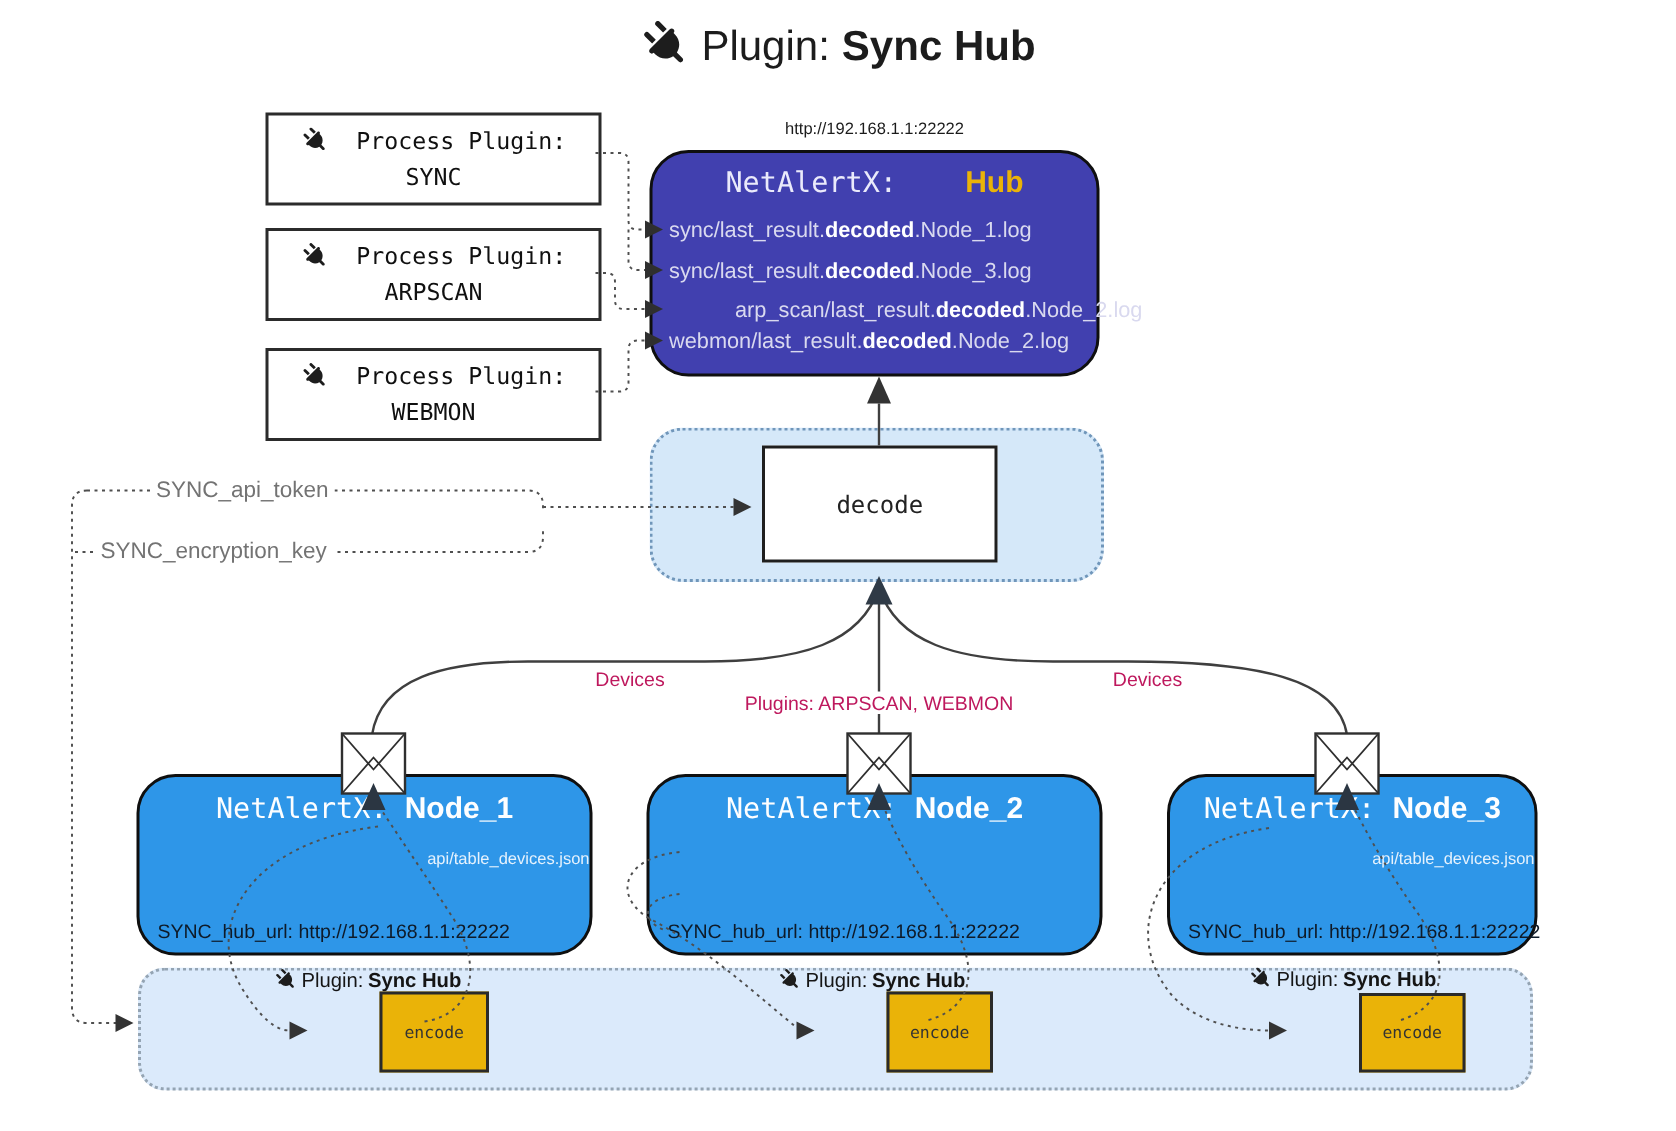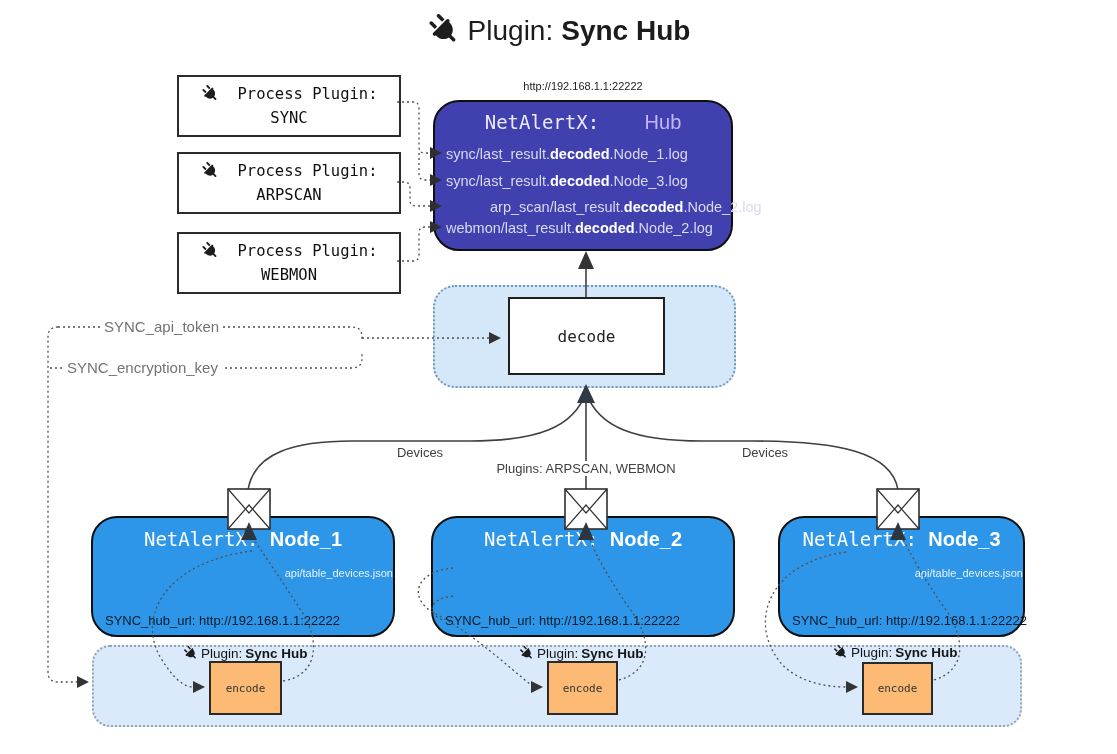--- a/index.html
+++ b/index.html
@@ -12,49 +12,49 @@
   
   .pbox{position:absolute;left:177px;width:220px;height:58px;background:#fff;border:2px solid #2b2b2b;
         display:flex;flex-direction:column;align-items:center;justify-content:center;
         font-family:"DejaVu Sans Mono",monospace;font-size:15.5px;color:#101010;line-height:1.55;}
   .pbox .row1{display:flex;align-items:center;gap:19px;}
   
   .hub-url{position:absolute;top:80px;left:583px;transform:translateX(-50%);font-size:11px;color:#1b1b1b;white-space:nowrap;}
   .hub{position:absolute;left:433px;top:100px;width:300px;height:151px;background:#4140af;
        border:2.5px solid #0f0f0f;border-radius:26px;box-sizing:border-box;color:#dcdcf2;}
   .hub-title{text-align:center;margin-top:9px;font-family:"DejaVu Sans Mono",monospace;font-size:19px;color:#eaeafb;}
-  .hub-title .bold{font-family:"Liberation Sans",sans-serif;font-weight:normal;color:#c4b5fd;font-size:20px;margin-left:34px;}
+  .hub-title .bold{font-family:"Liberation Sans",sans-serif;font-weight:bold;color:#eab308;font-size:20px;margin-left:34px;}
   .hub-log{position:absolute;left:11px;white-space:nowrap;font-size:14.5px;color:#d9d9ef;}
   .hub-log .bold{font-weight:bold;color:#ffffff;}
   
   .decode-area{position:absolute;left:433px;top:285px;width:303px;height:103px;background:#d5e8f9;
                border:2px dotted #7096ba;border-radius:22px;box-sizing:border-box;}
   .decode-box{position:absolute;left:508px;top:297px;width:157px;height:78px;background:#fff;border:2px solid #1f1f1f;
               box-sizing:border-box;display:flex;align-items:center;justify-content:center;
               font-family:"DejaVu Sans Mono",monospace;font-size:16px;color:#222;}
   
   .node{position:absolute;top:516px;height:121px;background:#2e96e8;border:2.5px solid #0f0f0f;
         border-radius:26px;box-sizing:border-box;color:#fff;}
   .node-title{text-align:center;margin-top:10px;font-family:"DejaVu Sans Mono",monospace;font-size:19px;color:#fdfeff;white-space:nowrap;}
   .node-title .bold{font-family:"Liberation Sans",sans-serif;font-weight:bold;font-size:20px;}
   .node-line{text-align:right;font-size:11px;color:#e6f2fd;white-space:nowrap;}
   .node1-line{margin-top:16px;}
   .node2-line{margin-top:6px;line-height:28px;}
   .node-huburl{position:absolute;bottom:7px;left:12px;width:100%;text-align:left;font-size:13px;color:#0e1a28;}
   
   .strip{position:absolute;left:92px;top:645px;width:930px;height:82px;background:#dbeafb;
          border:2px dotted #94a4b3;border-radius:18px;box-sizing:border-box;}
-  .encode-box{position:absolute;background:#fdba74;border:2px solid #2a2a2a;box-sizing:border-box;
+  .encode-box{position:absolute;background:#eab308;border:2px solid #2a2a2a;box-sizing:border-box;
               display:flex;align-items:center;justify-content:center;
-              font-family:"DejaVu Sans Mono",monospace;font-size:11px;color:#333;}
+              font-family:"DejaVu Sans Mono",monospace;font-size:11px;color:#333;margin-left:44px;}
   .strip-label{position:absolute;display:flex;align-items:center;gap:3px;font-size:13.5px;color:#151515;white-space:nowrap;}
   .strip-label .bold{font-weight:bold;}
   
   .lbl{position:absolute;background:#fff;padding:0 4px;font-size:15px;color:#737373;white-space:nowrap;z-index:6;}
-  .edge-lbl{position:absolute;background:#fff;padding:0 3px;font-size:13px;color:#404040;white-space:nowrap;
+  .edge-lbl{position:absolute;background:#fff;padding:0 3px;font-size:13px;color:#be185d;white-space:nowrap;
             z-index:6;transform:translateX(-50%);}
   
   .overlay{position:absolute;left:0;top:0;z-index:5;pointer-events:none;}
   .icon{display:inline-block;line-height:0;}
 </style>
 </head>
 <body>
 
 <div class="canvas">
 

